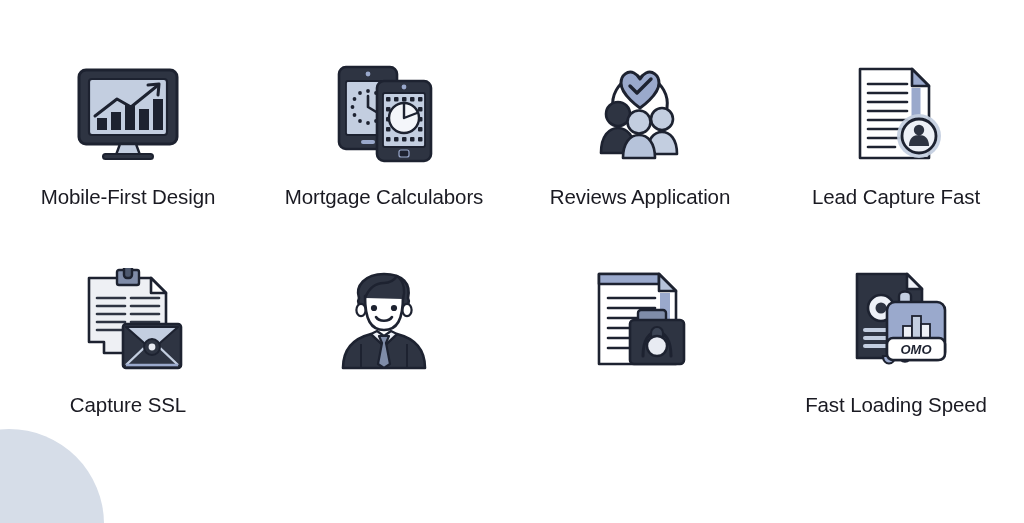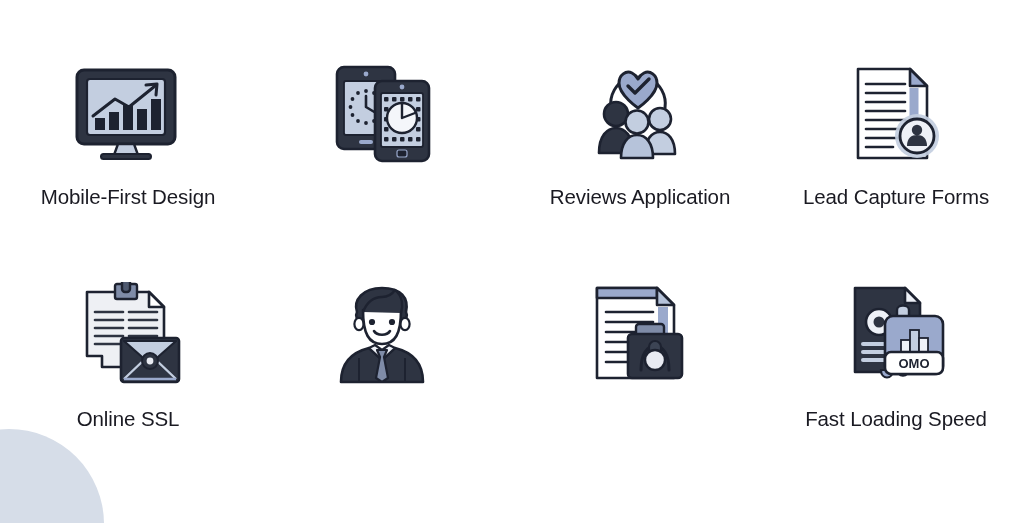--- a/index.html
+++ b/index.html
@@ -30,35 +30,37 @@
 
   .feature-grid {
     position: relative;
     z-index: 1;
     width: 1024px;
     padding-top: 62px;
     box-sizing: border-box;
     display: grid;
     grid-template-columns: repeat(4, 1fr);
     grid-template-rows: 176px 176px;
-    row-gap: 42px;
+    row-gap: 28px;
   }
 
   .feature-card {
     display: flex;
     flex-direction: column;
     align-items: center;
     justify-content: flex-start;
   }
 
   .feature-icon {
     width: 130px;
     height: 104px;
     display: flex;
     align-items: center;
+    justify-content: center;
+    font-style: italic;
   }
   .feature-icon svg { display: block; }
 
   .feature-label {
     margin-top: 18px;
     font-size: 20.5px;
     line-height: 25px;
     color: #1a1a22;
     text-align: center;
     letter-spacing: -0.1px;
@@ -138,20 +140,21 @@
           <rect x="65" y="74" width="4.5" height="4.5" rx="1"></rect>
             <rect x="73" y="74" width="4.5" height="4.5" rx="1"></rect>
           <rect x="81" y="74" width="4.5" height="4.5" rx="1"></rect>
             <rect x="89" y="74" width="4.5" height="4.5" rx="1"></rect>
           <rect x="97" y="74" width="4.5" height="4.5" rx="1"></rect>
         </g>
         <circle cx="83" cy="55" r="15" fill="#f4f6fa" stroke="#1d2230" stroke-width="2.4"></circle>
         <path d="M83 55 L83 40 M83 55 L96 50" fill="none" stroke="#1d2230" stroke-width="2.4" stroke-linecap="round"></path>
       </svg>
     </div>
+    <div class="feature-label">Mortgage Calculabors</div>
   </div>
 
   <div class="feature-card">
     <div class="feature-icon">
       <svg width="126" height="100" viewBox="0 0 126 100">
         <path d="M36 44 C34 30 42 20 50 15" fill="none" stroke="#1d2230" stroke-width="3" stroke-linecap="round"></path>
         <path d="M90 44 C92 30 84 20 76 15" fill="none" stroke="#1d2230" stroke-width="3" stroke-linecap="round"></path>
         <path d="M63 44 C63 44 44 31 44 19 C44 11 51 6 57 9 C60 10.5 62 13 63 15 C64 13 66 10.5 69 9 C75 6 82 11 82 19 C82 31 63 44 63 44 Z" fill="#9aa9cc" stroke="#1d2230" stroke-width="3" stroke-linejoin="round"></path>
         <path d="M53 22 L60 29 L74 15" fill="none" stroke="#1d2230" stroke-width="3.4" stroke-linecap="round" stroke-linejoin="round"></path>
 
@@ -183,21 +186,21 @@
           <line x1="35" y1="65" x2="74" y2="65"></line>
           <line x1="35" y1="74" x2="74" y2="74"></line>
           <line x1="35" y1="83" x2="62" y2="83"></line>
         </g>
         <circle cx="86" cy="72" r="22" fill="#c3cee0" opacity="0.92"></circle>
         <circle cx="86" cy="72" r="17" fill="#eef1f7" stroke="#1d2230" stroke-width="2.8"></circle>
         <circle cx="86" cy="66" r="5.2" fill="#2e3442"></circle>
         <path d="M76 82 C76 74 80.5 71 86 71 C91.5 71 96 74 96 82 Z" fill="#2e3442"></path>
       </svg>
     </div>
-    <div class="feature-label">Lead Capture Forms</div>
+    <div class="feature-label">Lead Capture Fast</div>
   </div>
 
   <div class="feature-card row-2">
     <div class="feature-icon">
       <svg width="126" height="104" viewBox="0 0 126 104">
         <path d="M24 10 L86 10 L101 25 L101 85 L39 85 L39 74 L24 74 Z" fill="#eef0f4" stroke="#1d2230" stroke-width="2.6" stroke-linejoin="round"></path>
         <path d="M86 10 L86 25 L101 25 Z" fill="#ffffff" stroke="#1d2230" stroke-width="2.6" stroke-linejoin="round"></path>
         <rect x="52" y="2" width="22" height="15" rx="2" fill="#7f8ca8" stroke="#1d2230" stroke-width="2.4"></rect>
         <rect x="59" y="-4" width="8" height="14" rx="3" fill="#4d586e" stroke="#1d2230" stroke-width="2.4"></rect>
         <g stroke="#2e3442" stroke-width="2.6" stroke-linecap="round">
@@ -212,21 +215,21 @@
           <line x1="32" y1="62" x2="60" y2="62"></line>
         </g>
         <rect x="58" y="56" width="58" height="44" rx="3" fill="#2e3442" stroke="#1d2230" stroke-width="2.6"></rect>
         <path d="M61 59 L113 59 L87 82 Z" fill="#c3cee0" stroke="#1d2230" stroke-width="2.2" stroke-linejoin="round"></path>
         <path d="M61 97 L82 77 M113 97 L92 77" fill="none" stroke="#c3cee0" stroke-width="2.4"></path>
         <path d="M61 97 L113 97" stroke="#9aa9cc" stroke-width="2.4"></path>
         <circle cx="87" cy="79" r="8" fill="#2e3442" stroke="#1d2230" stroke-width="2"></circle>
         <circle cx="87" cy="79" r="3.4" fill="#e8ebf2"></circle>
       </svg>
     </div>
-    <div class="feature-label">Online SSL</div>
+    <div class="feature-label">Capture SSL</div>
   </div>
 
   <div class="feature-card row-2">
     <div class="feature-icon">
       <svg width="126" height="104" viewBox="0 0 126 104">
         <path d="M41 38 C38 38 36 34 38 30 C34 18 44 6 63 6 C82 6 90 16 87 30 C89 34 87 38 84 38 Z" fill="#2e3442" stroke="#1d2230" stroke-width="2.6" stroke-linejoin="round"></path>
         <ellipse cx="40" cy="42" rx="4.6" ry="6.2" fill="#ffffff" stroke="#1d2230" stroke-width="2.2"></ellipse>
         <ellipse cx="86" cy="42" rx="4.6" ry="6.2" fill="#ffffff" stroke="#1d2230" stroke-width="2.2"></ellipse>
         <path d="M44 28 C44 52 50 62 63 62 C76 62 82 52 82 28 Z" fill="#ffffff" stroke="#1d2230" stroke-width="2.6" stroke-linejoin="round"></path>
         <path d="M44 30 C48 20 54 15 63 15 C70 15 74 11 76 8 C84 14 84 24 82 31" fill="#2e3442" stroke="#1d2230" stroke-width="2.4" stroke-linejoin="round"></path>

